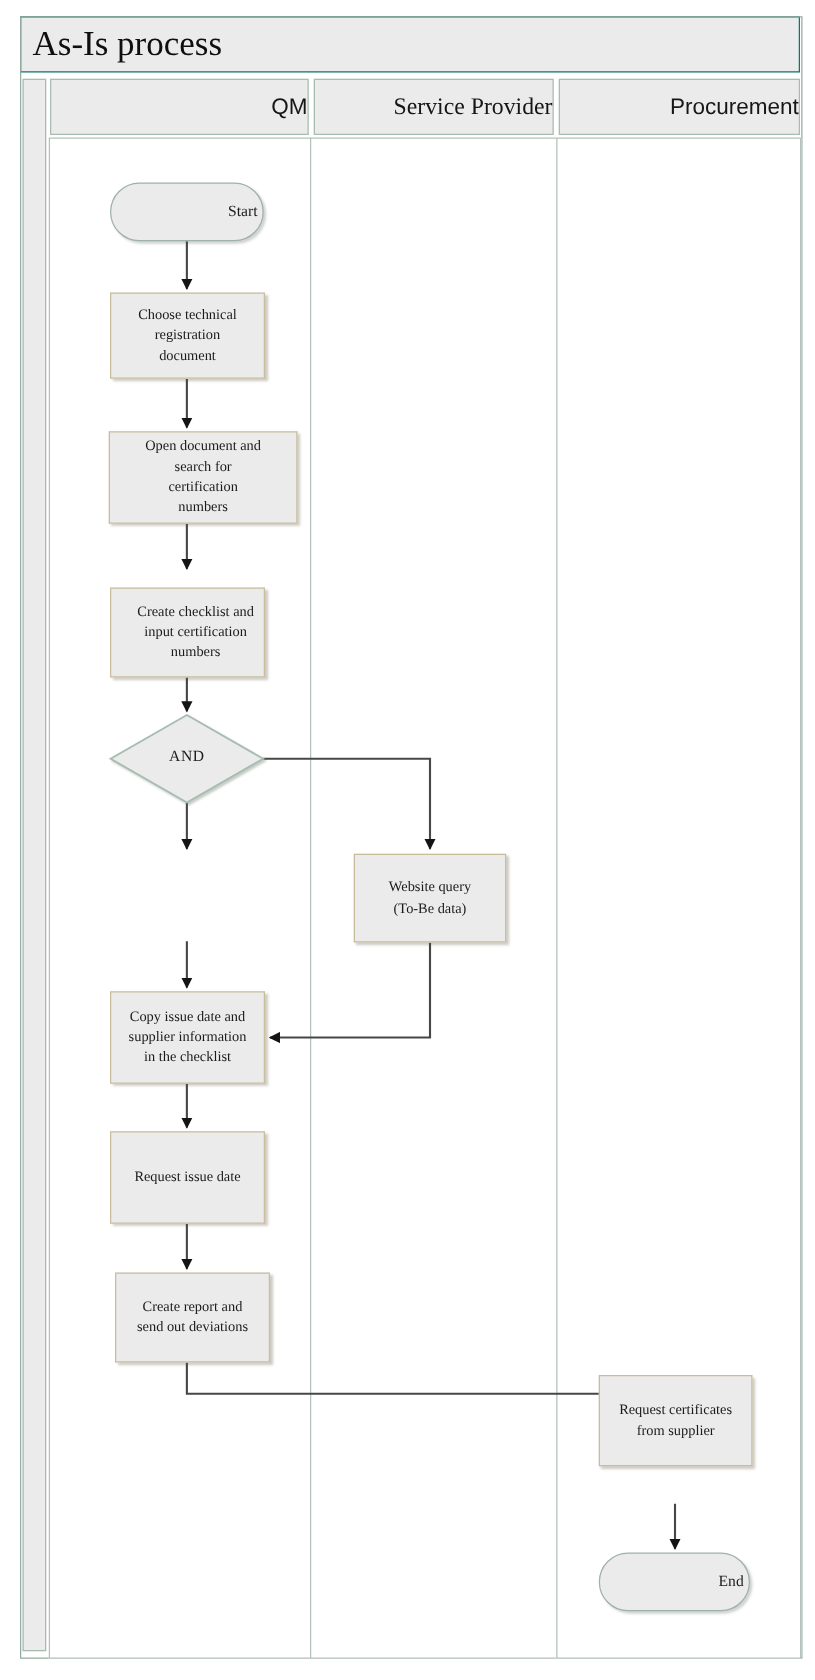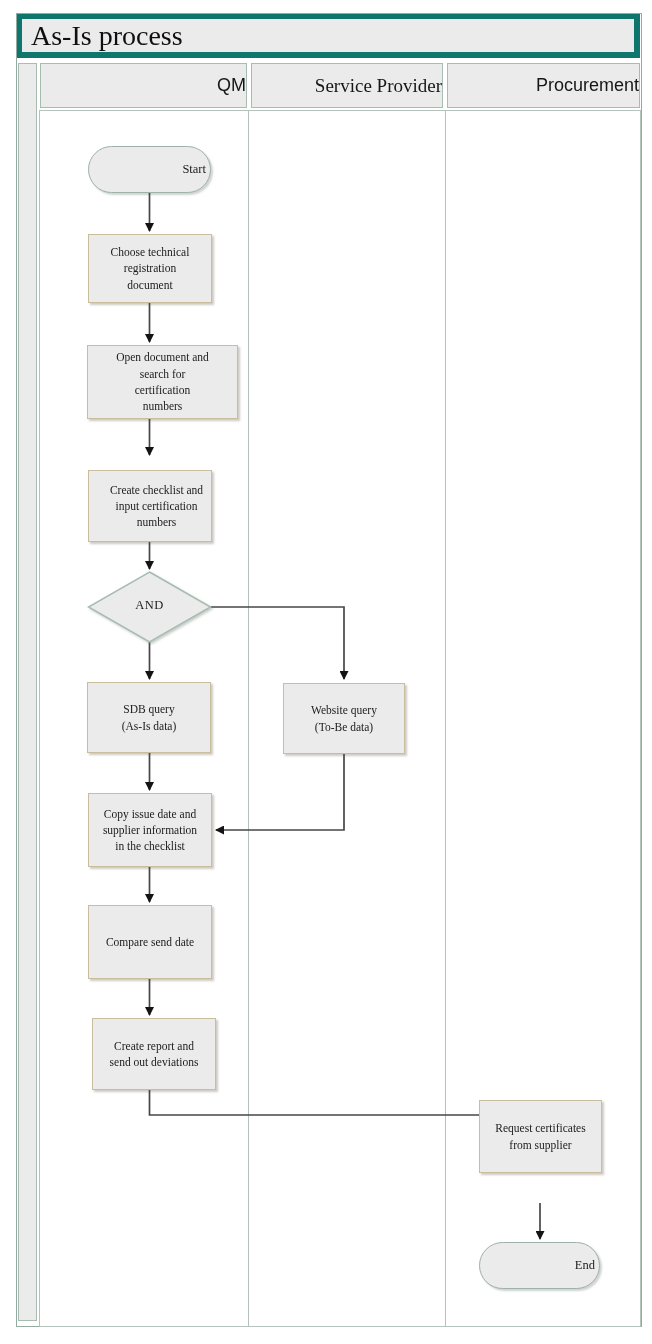--- a/index.html
+++ b/index.html
@@ -3,21 +3,21 @@
 <meta charset="utf-8">
 <style>
   html,body{margin:0;padding:0;background:#ffffff;}
   #canvas{position:relative;width:652px;height:1344px;background:#ffffff;overflow:hidden;
           font-family:"Liberation Serif",serif;color:#1b1b1b;}
 
   
   .outer-frame{position:absolute;left:16px;top:13px;width:624px;height:1312px;
                border:1px solid #93aba0;background:transparent;}
   .title-band{position:absolute;left:16px;top:13px;width:624px;height:45px;
-              background:#ebebeb;border:6px solid #0f766e;box-sizing:border-box;
+              background:#ebebeb;border:1px solid #0f766e;box-sizing:border-box;
               display:flex;align-items:center;padding-left:9px;
               font-size:28px;color:#0f0f0f;}
   .lane-strip{position:absolute;left:18px;top:63px;width:19px;height:1258px;
               background:#ebebeb;border:1px solid #a8bcb1;box-sizing:border-box;}
   .lane-header{position:absolute;top:63px;height:45px;background:#ebebeb;
                border:1px solid #a8bcb1;box-sizing:border-box;
                display:flex;align-items:center;justify-content:flex-end;
                font-size:18px;color:#161616;}
   .lane-header.serif{font-family:"Liberation Serif",serif;font-size:19px;}
   .lane-header.sans{font-family:"Liberation Sans",sans-serif;}
@@ -129,38 +129,34 @@
   </div>
 
   <div class="node process" id="n-checklist">
     <span class="node-label">Create checklist and
 input certification
 numbers</span>
   </div>
 
   <div class="gateway-label" id="n-and-label">AND</div>
 
-  <div class="node process" id="n-sdb">
-    <span class="node-label">SDB query
-(As-Is data)</span>
-  </div>
 
   <div class="node process" id="n-website">
     <span class="node-label">Website query
 (To-Be data)</span>
   </div>
 
   <div class="node process" id="n-copy">
     <span class="node-label">Copy issue date and
 supplier information
 in the checklist</span>
   </div>
 
   <div class="node process" id="n-compare">
-    <span class="node-label">Compare send date</span>
+    <span class="node-label">Request issue date</span>
   </div>
 
   <div class="node process" id="n-report">
     <span class="node-label">Create report and
 send out deviations</span>
   </div>
 
   <div class="node process" id="n-request">
     <span class="node-label">Request certificates
 from supplier</span>

